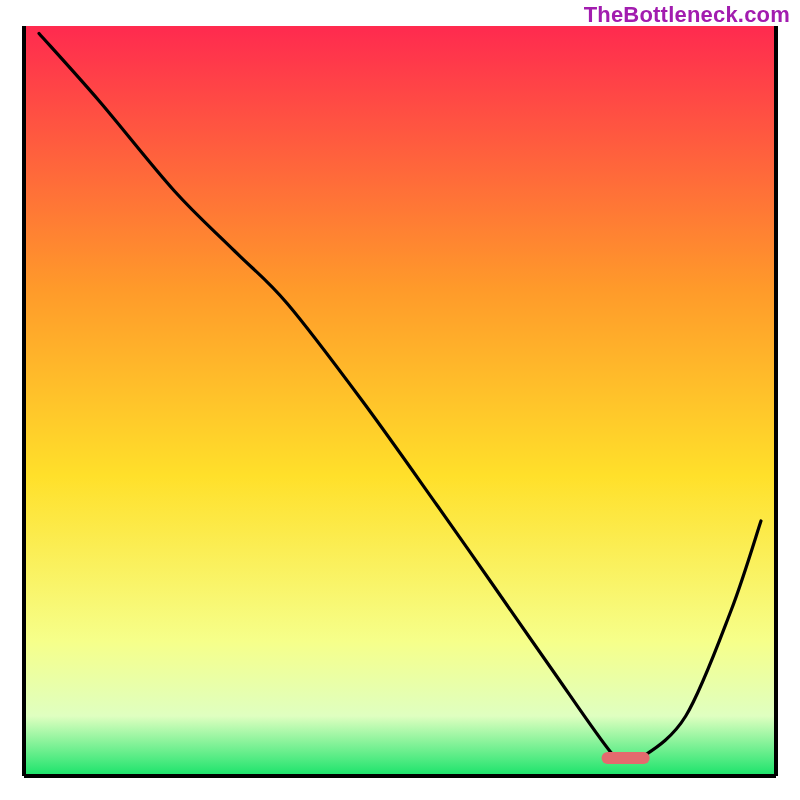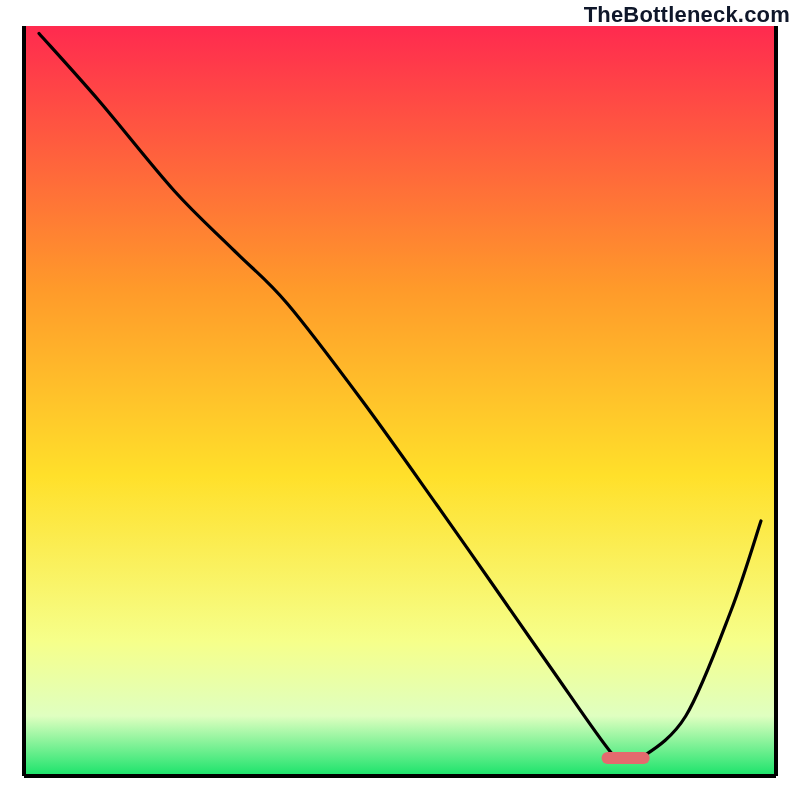--- a/index.html
+++ b/index.html
@@ -15,21 +15,21 @@
     position: relative;
     width: 800px;
     height: 800px;
   }
   .watermark {
     position: absolute;
     top: 2px;
     right: 10px;
     font-size: 22px;
     font-weight: 600;
-    color: #0f172a;
+    color: #a21caf;
     letter-spacing: 0.2px;
     z-index: 5;
   }
   svg.plot {
     position: absolute;
     left: 0;
     top: 0;
   }
 </style>
 </head>

